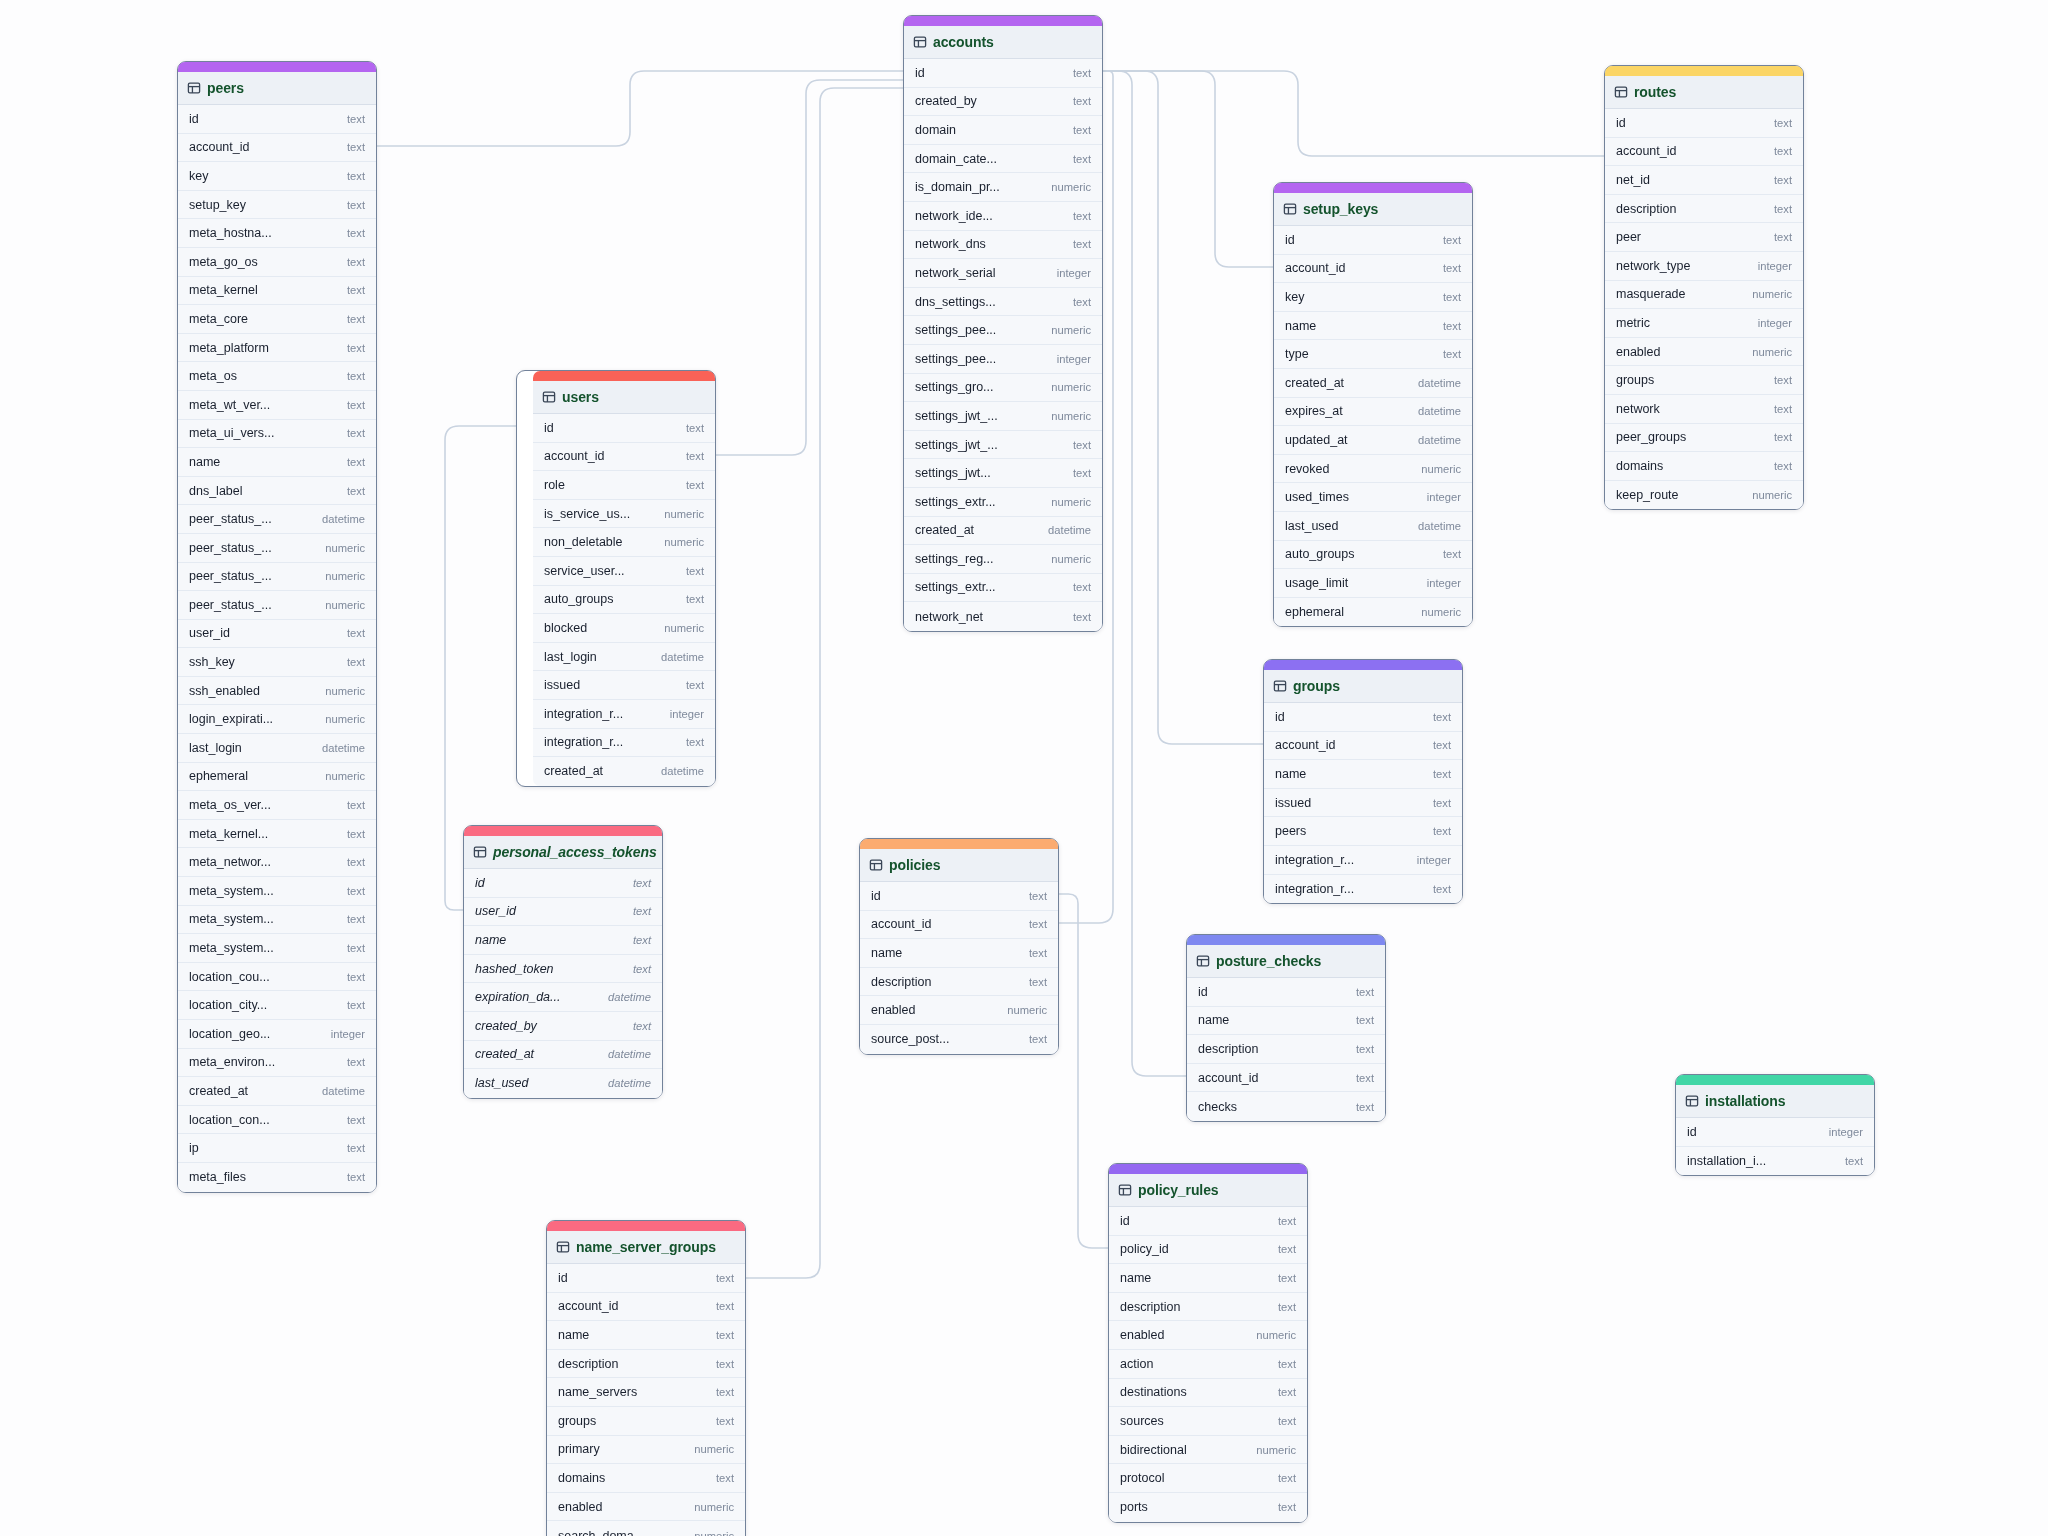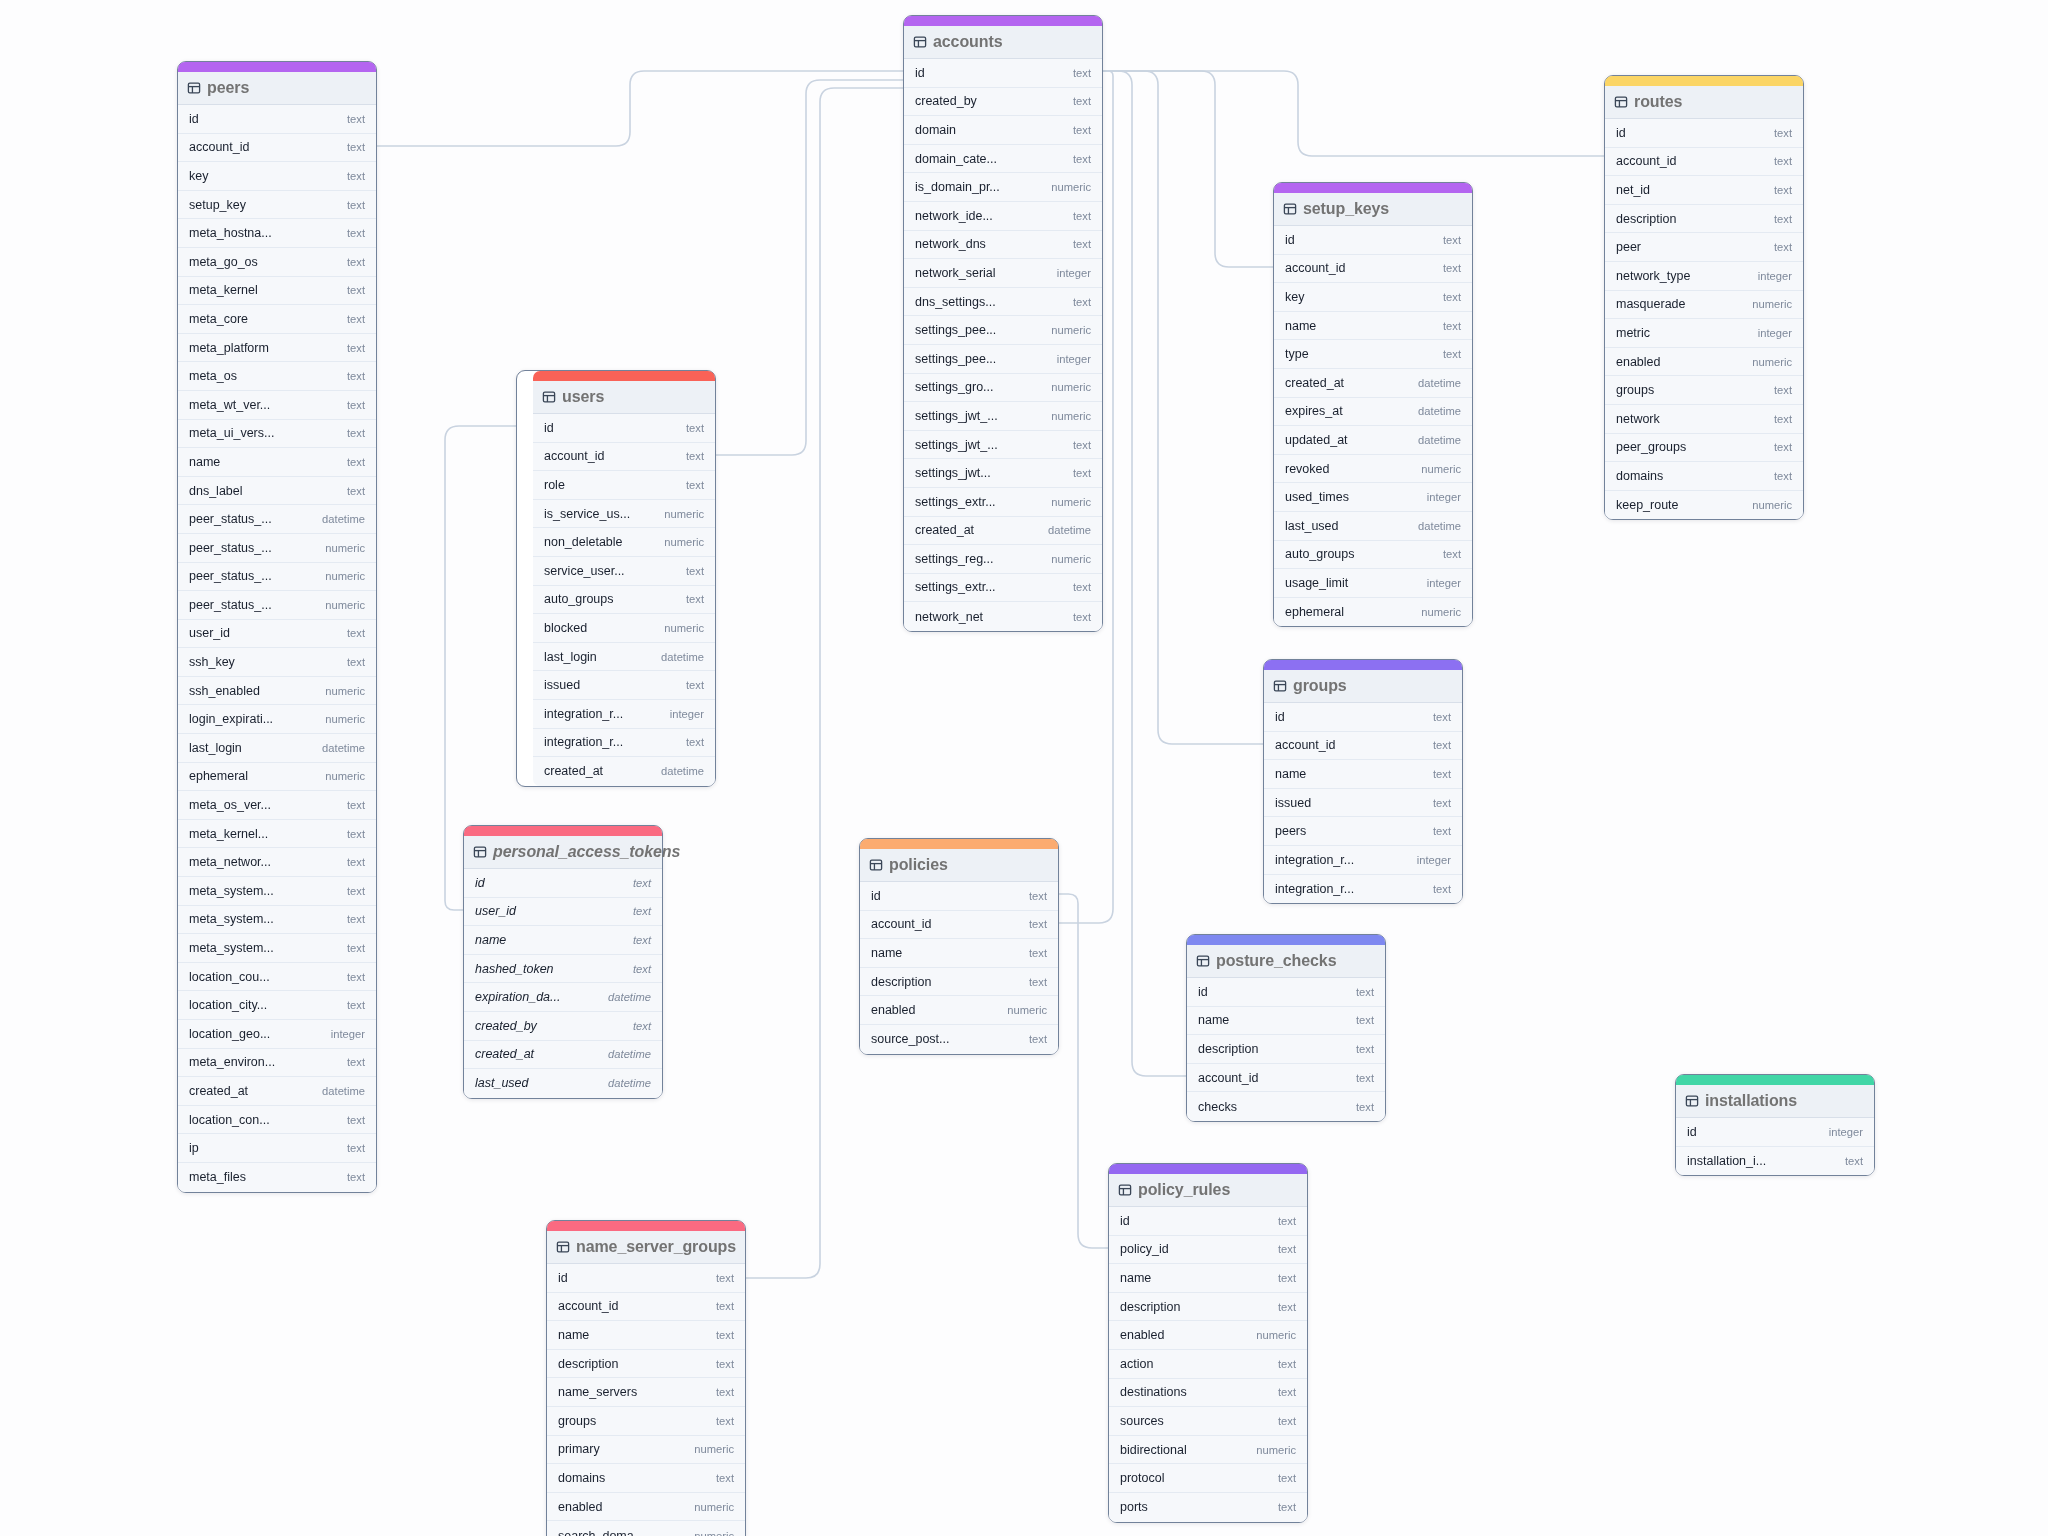--- a/index.html
+++ b/index.html
@@ -16,21 +16,21 @@
     background:#ffffff;border:1.5px solid #72829a;border-radius:9px;
     box-shadow:0 1px 4px rgba(15,23,42,.10);
   }
   .strip{height:10px;border-radius:7px 7px 0 0;}
   .thead{
     height:32px;display:flex;align-items:center;gap:6px;padding:0 9px;
     background:#edf1f6;border-bottom:1px solid #d8dfe9;
   }
   .ticon{display:flex;align-items:center;flex:0 0 auto;}
   .tname{
-    font-size:16px;font-weight:700;color:#737373;white-space:nowrap;
+    font-size:14px;font-weight:700;color:#14532d;white-space:nowrap;
     letter-spacing:-0.1px;
   }
   .rows{display:block;}
   .row{
     height:28.6px;display:flex;align-items:center;justify-content:space-between;
     padding:0 11px;background:#f6f8fb;border-bottom:1px solid #e4eaf2;
     box-sizing:border-box;
   }
   .row:last-child{border-bottom:none;border-radius:0 0 7px 7px;}
   .fname{font-size:12.5px;color:#19202e;white-space:nowrap;}
@@ -723,21 +723,21 @@
         <div class="row">
     <span class="fname">protocol</span>
     <span class="ftype">text</span>
   </div>
         <div class="row">
     <span class="fname">ports</span>
     <span class="ftype">text</span>
   </div>
       </div>
   </div>
-    <div class="table" style="left: 1604px; top: 75px;">
+    <div class="table" style="left: 1604px; top: 65px;">
     <div class="strip" style="background: rgb(251, 213, 101);"></div>
     <div class="thead">
       <span class="ticon">
         <svg width="14" height="14" viewBox="0 0 16 16">
           <rect x="1.6" y="2.4" width="12.8" height="11.2" rx="1.6" fill="none" stroke="#3a4657" stroke-width="1.5"></rect>
           <line x1="1.6" y1="6.4" x2="14.4" y2="6.4" stroke="#3a4657" stroke-width="1.5"></line>
           <line x1="6.2" y1="6.4" x2="6.2" y2="13.6" stroke="#3a4657" stroke-width="1.5"></line>
         </svg>
       </span>
       <span class="tname">routes</span>

